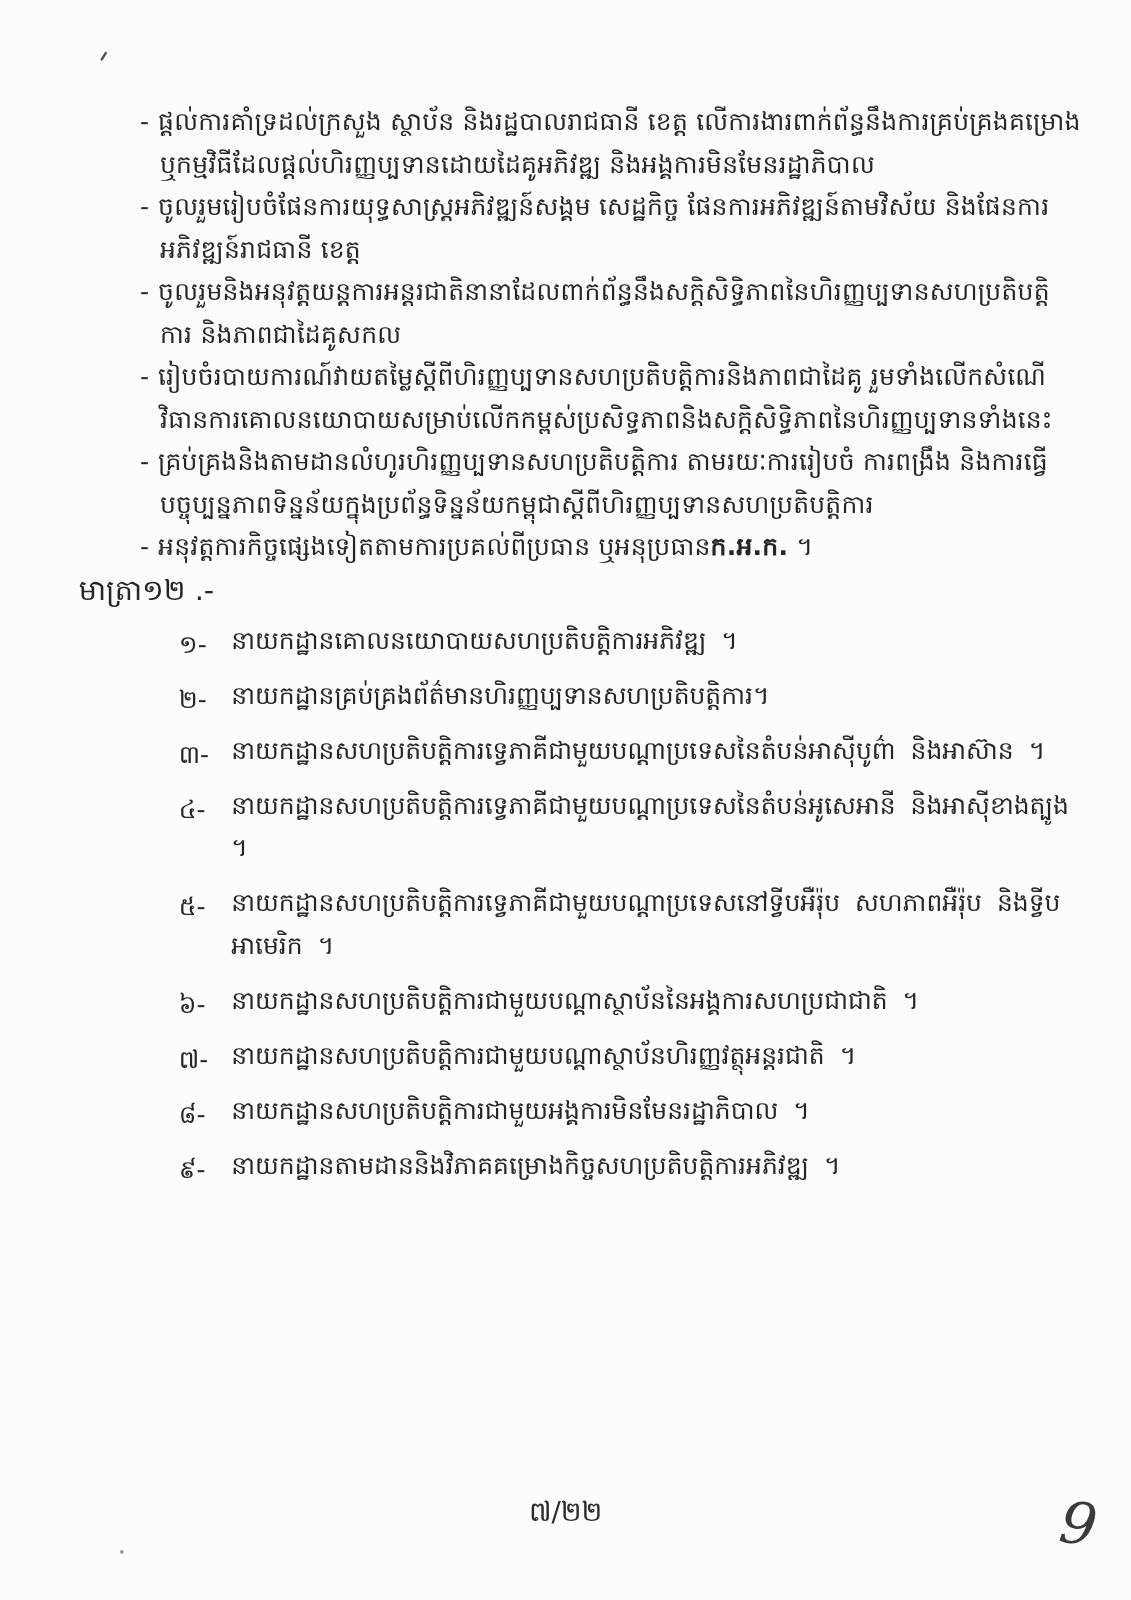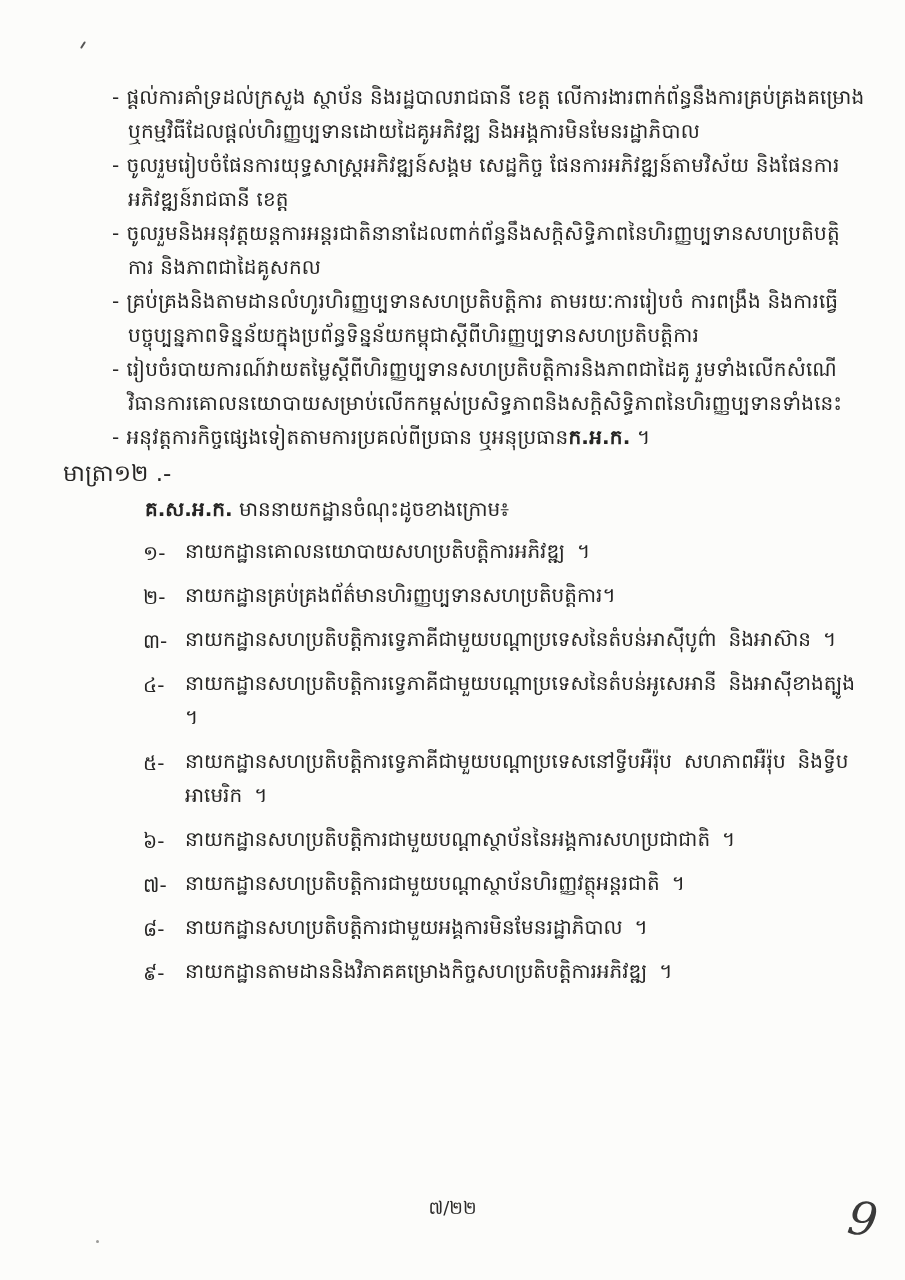--- a/index.html
+++ b/index.html
@@ -45,21 +45,21 @@
     font-size:20px;
     line-height:34px;
   }
   .aitem .num { flex:0 0 42px; }
   .aitem .atext { flex:1;font-family:Liberation Mono, monospace; }
   .footer {
     position:absolute;
     left:0; right:0;
     top:1196px;
     text-align:center;
-    font-size:18px;
+    font-size:22px;
     color:#2c2b2a;
   }
   .hand9 {
     position:absolute;
     left:848px; top:1192px;
     font-family:"DejaVu Serif", serif;
     font-style:italic;
     font-size:46px;
     color:#3a3a3a;
     transform:rotate(8deg);
@@ -88,31 +88,30 @@
 
   <div class="content">
 
 
     <div class="bullet"><span class="dash">-</span><span>ផ្តល់ការគាំទ្រដល់ក្រសួង ស្ថាប័ន និងរដ្ឋបាលរាជធានី ខេត្ត លើការងារពាក់ព័ន្ធនឹងការគ្រប់គ្រងគម្រោង ឬកម្មវិធីដែលផ្តល់ហិរញ្ញប្បទានដោយដៃគូអភិវឌ្ឍ និងអង្គការមិនមែនរដ្ឋាភិបាល</span><span class="b"></span><span></span></div>
 
     <div class="bullet"><span class="dash">-</span><span>ចូលរួមរៀបចំផែនការយុទ្ធសាស្ត្រអភិវឌ្ឍន៍សង្គម សេដ្ឋកិច្ច ផែនការអភិវឌ្ឍន៍តាមវិស័យ និងផែនការអភិវឌ្ឍន៍រាជធានី ខេត្ត</span><span class="b"></span><span></span></div>
 
     <div class="bullet"><span class="dash">-</span><span>ចូលរួមនិងអនុវត្តយន្តការអន្តរជាតិនានាដែលពាក់ព័ន្ធនឹងសក្ដិសិទ្ធិភាពនៃហិរញ្ញប្បទានសហប្រតិបត្តិការ និងភាពជាដៃគូសកល</span><span class="b"></span><span></span></div>
 
+    <div class="bullet"><span class="dash">-</span><span>រៀបចំរបាយការណ៍វាយតម្លៃស្តីពីហិរញ្ញប្បទានសហប្រតិបត្តិការនិងភាពជាដៃគូ រួមទាំងលើកសំណើវិធានការគោលនយោបាយសម្រាប់លើកកម្ពស់ប្រសិទ្ធភាពនិងសក្ដិសិទ្ធិភាពនៃហិរញ្ញប្បទានទាំងនេះ</span><span class="b"></span><span></span></div>
+
     <div class="bullet"><span class="dash">-</span><span>គ្រប់គ្រងនិងតាមដានលំហូរហិរញ្ញប្បទានសហប្រតិបត្តិការ តាមរយៈការរៀបចំ ការពង្រឹង និងការធ្វើបច្ចុប្បន្នភាពទិន្នន័យក្នុងប្រព័ន្ធទិន្នន័យកម្ពុជាស្តីពីហិរញ្ញប្បទានសហប្រតិបត្តិការ</span><span class="b"></span><span></span></div>
-
-    <div class="bullet"><span class="dash">-</span><span>រៀបចំរបាយការណ៍វាយតម្លៃស្តីពីហិរញ្ញប្បទានសហប្រតិបត្តិការនិងភាពជាដៃគូ រួមទាំងលើកសំណើវិធានការគោលនយោបាយសម្រាប់លើកកម្ពស់ប្រសិទ្ធភាពនិងសក្ដិសិទ្ធិភាពនៃហិរញ្ញប្បទានទាំងនេះ</span><span class="b"></span><span></span></div>
 
 
 
     <div class="bullet"><span class="dash">-</span><span>អនុវត្តការកិច្ចផ្សេងទៀតតាមការប្រគល់ពីប្រធាន ឬអនុប្រធាន</span><span class="b">ក.អ.ក.</span><span> ។</span></div>
 
     <div class="article-heading">មាត្រា១២ .-</div>
 
-    <div class="intro"><span class="b">គ.ស.អ.ក.</span><span> មាននាយកដ្ឋានចំណុះដូចខាងក្រោម៖</span></div>
 
     <div class="aitem">
         <span class="num">១-</span>
         <span class="atext">នាយកដ្ឋានគោលនយោបាយសហប្រតិបត្តិការអភិវឌ្ឍ ។</span>
       </div>
     <div class="aitem">
         <span class="num">២-</span>
         <span class="atext">នាយកដ្ឋានគ្រប់គ្រងព័ត៌មានហិរញ្ញប្បទានសហប្រតិបត្តិការ។</span>
       </div>
     <div class="aitem">

